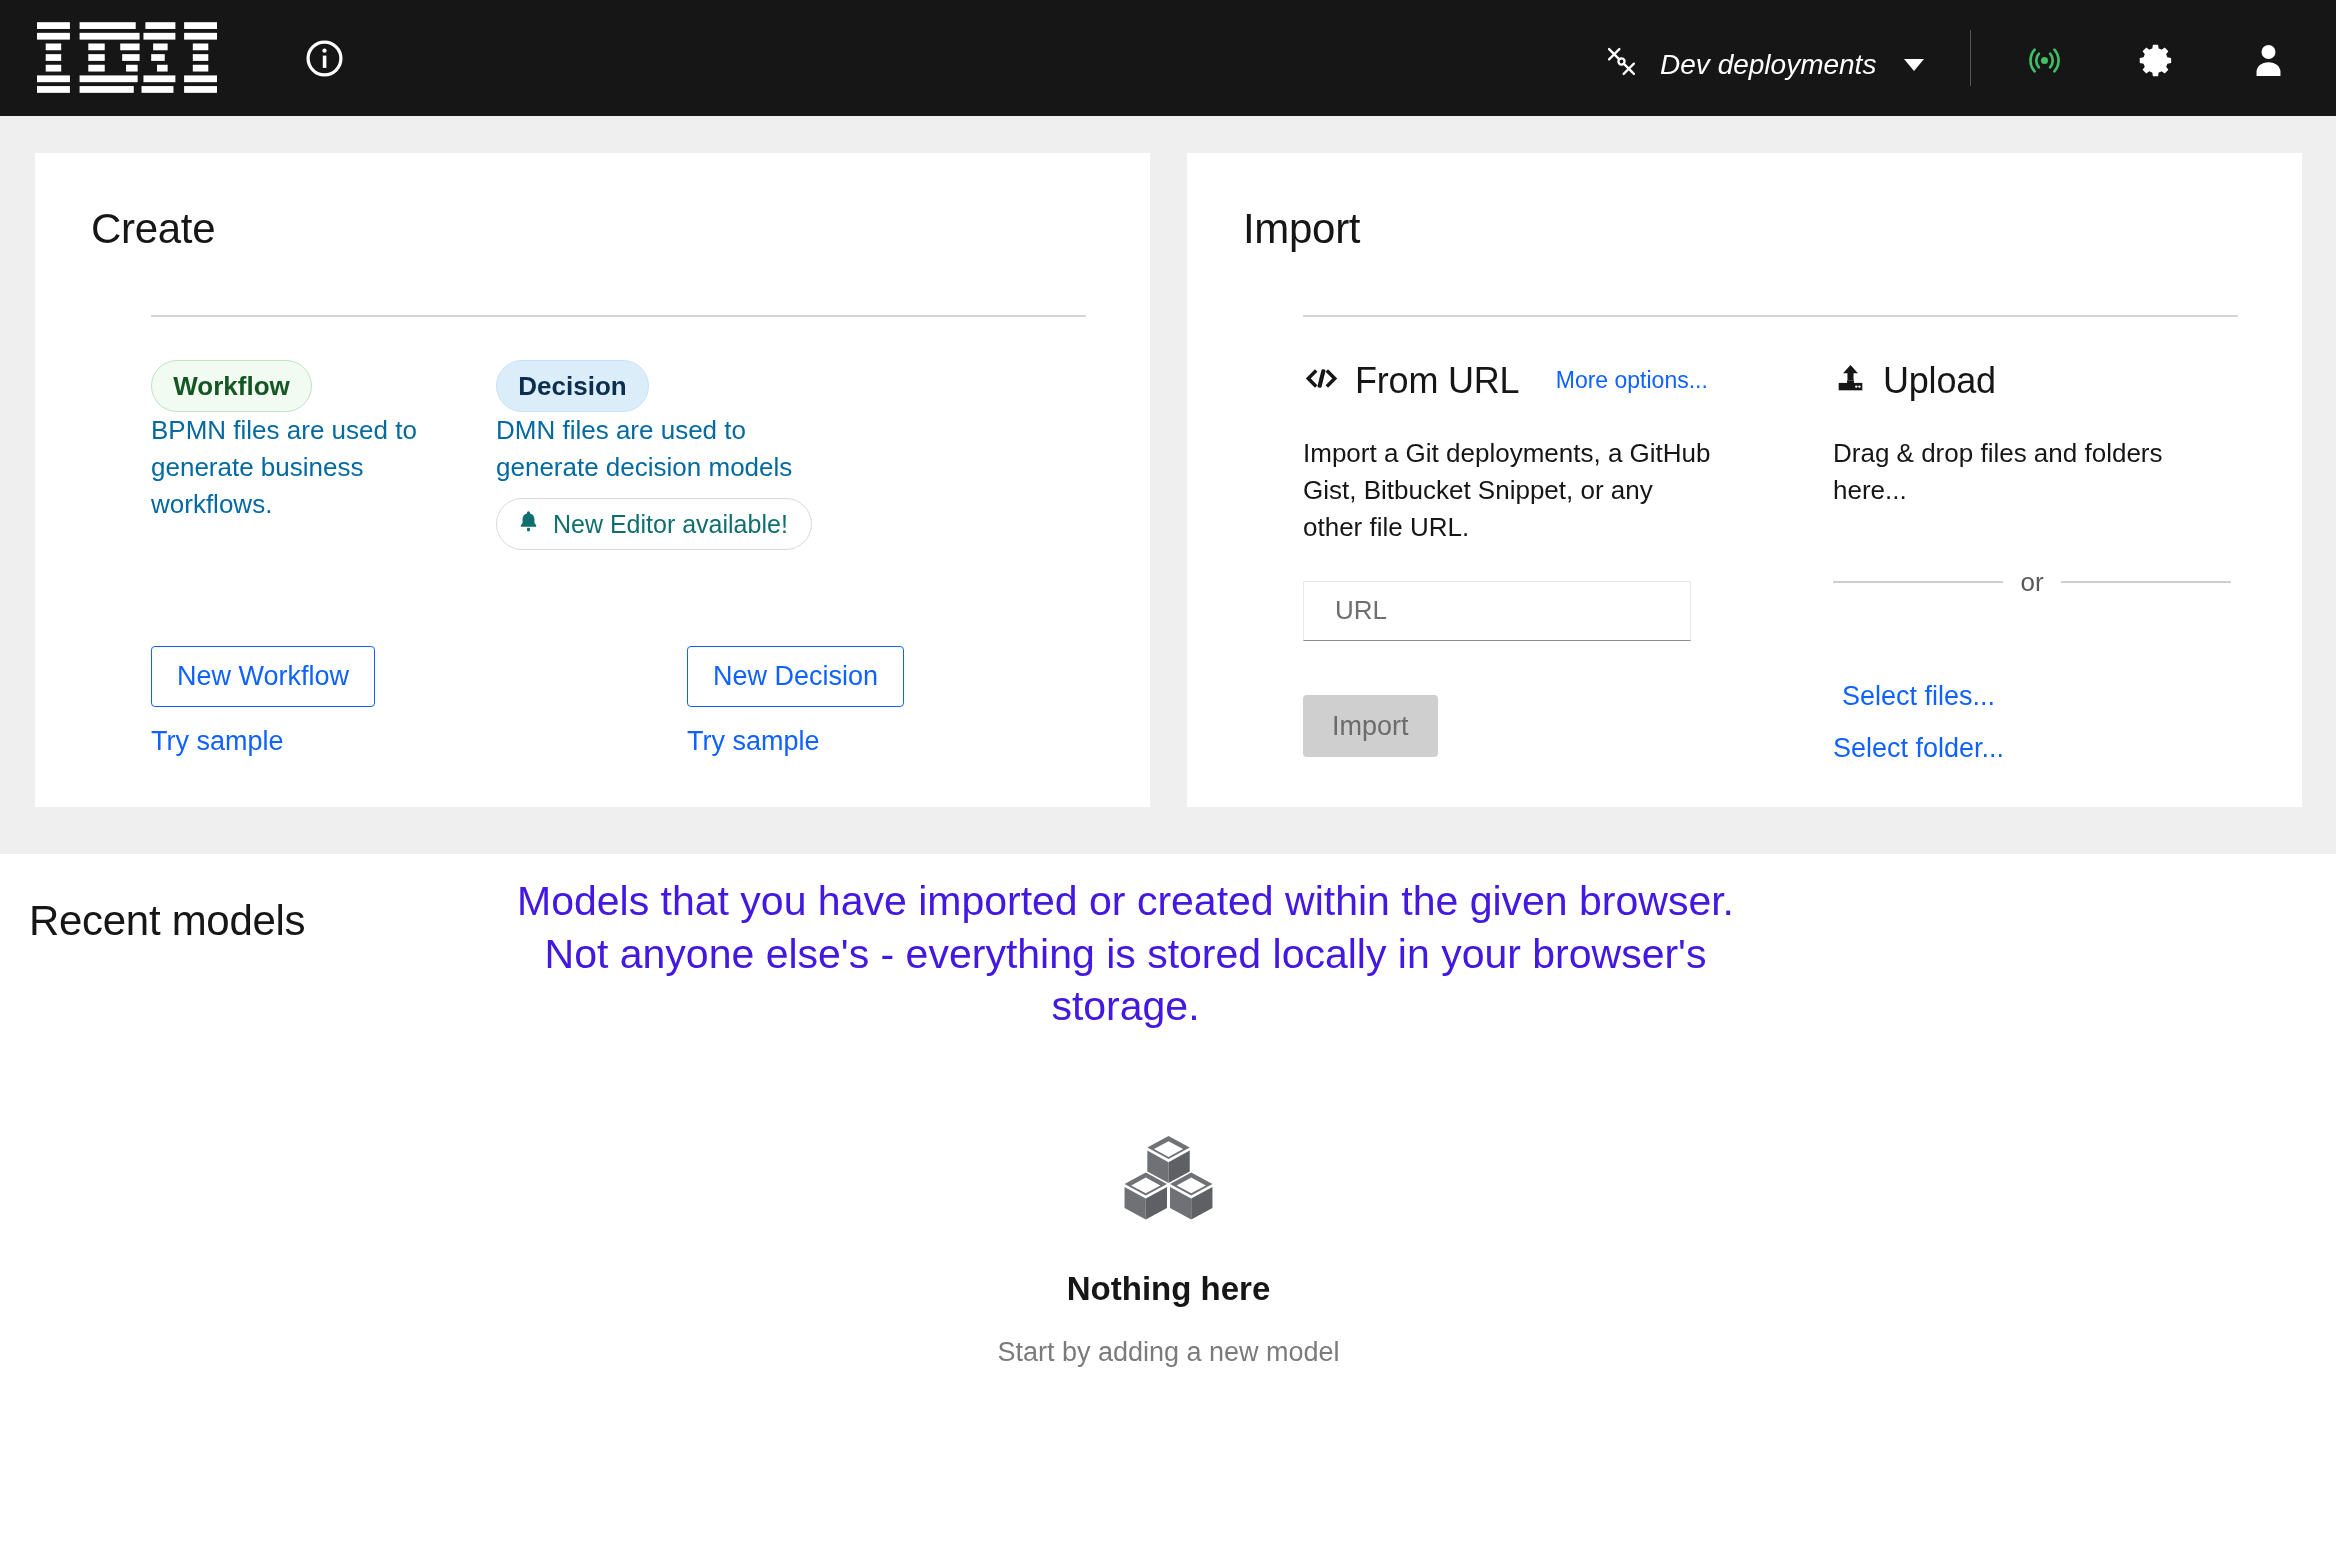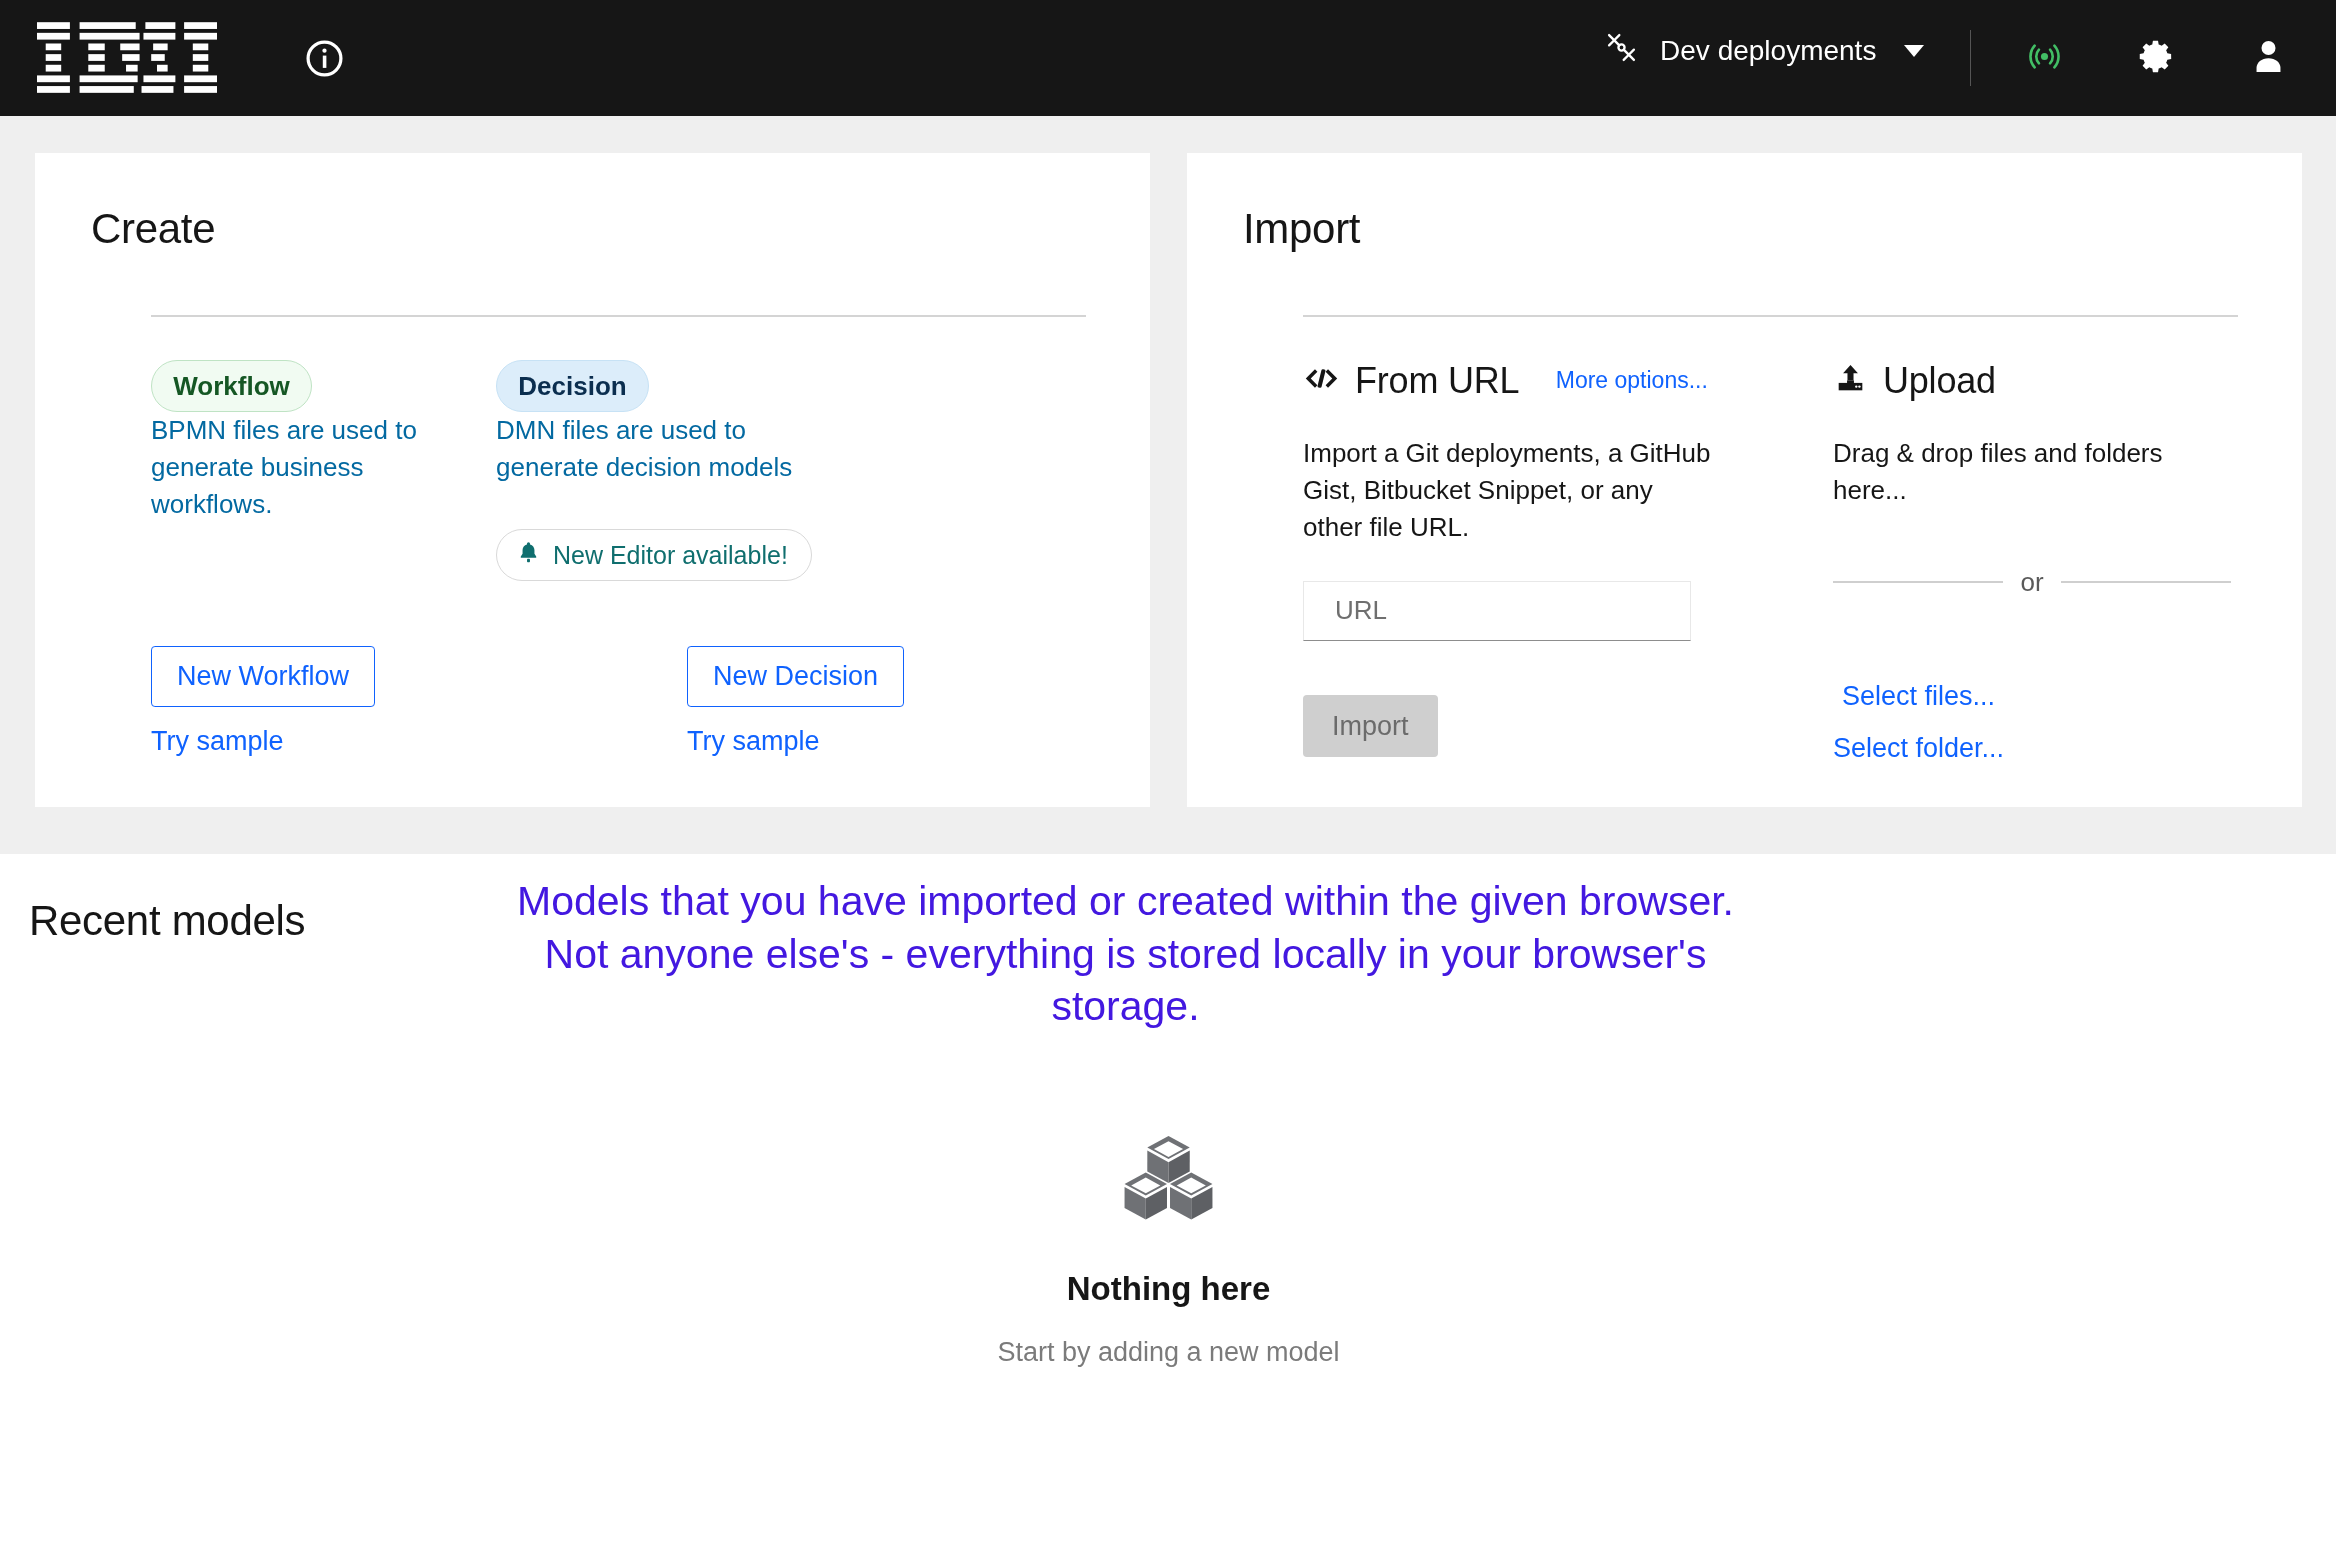--- a/index.html
+++ b/index.html
@@ -23,21 +23,22 @@
   .ibm-logo { display: flex; flex-direction: column; gap: 3.9px; width: 180px; }
   .ibm-logo svg { display: block; }
   .info-btn {
     margin-left: 85px;
     width: 45px; height: 45px;
     display: flex; align-items: center; justify-content: center;
   }
   .header-right {
     margin-left: auto;
     display: flex;
-    align-items: flex-start;
+    align-items: flex-end;
+    font-style: italic;
   }
   .deployments {
     display: flex; align-items: center; gap: 21.3px;
     color: #ffffff; font-size: 28px; font-weight: 400;
     padding-right: 29px;
   }
   .deployments .caret {
     width: 0; height: 0;
     border-left: 10.7px solid transparent;
     border-right: 10.7px solid transparent;
@@ -100,21 +101,21 @@
   }
   .pill.workflow { background: #f1fbf2; border: 1.5px solid #bfe3c4; color: #155724; }
   .pill.decision { background: #dcedfa; border: 1.5px solid #c7e2f5; color: #0b2e4f; }
   .col-desc {
     font-size: 26px;
     line-height: 1.42;
     color: #0369a1;
     width: 320px;
   }
   .editor-badge {
-    margin-top: 43px;
+    margin-top: 12px;
     display: inline-flex;
     align-items: center;
     gap: 11.6px;
     border: 1.5px solid #d9d9d9;
     border-radius: 969px;
     background: #ffffff;
     padding: 9.7px 23px 9.7px 19.4px;
     color: #0f6e6e;
     font-size: 25px;
   }

